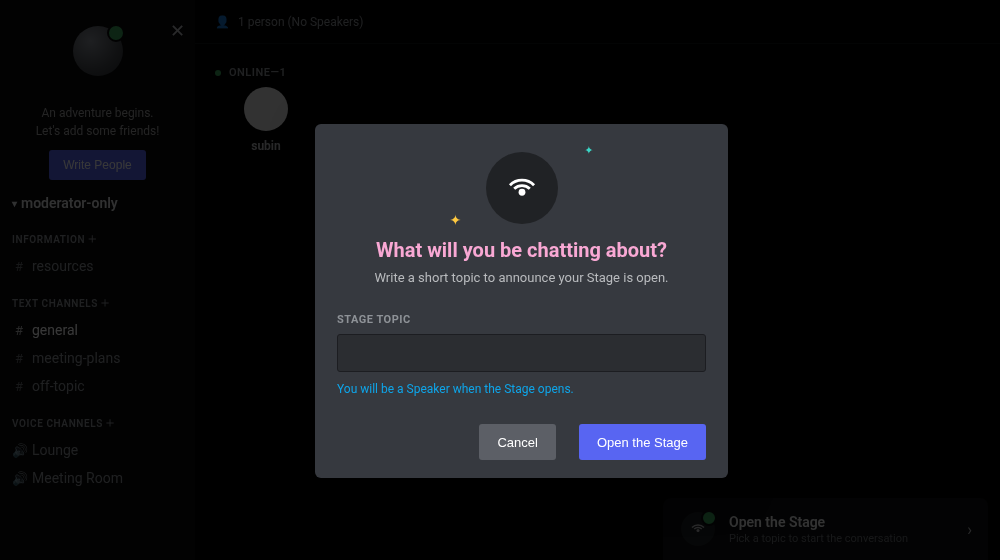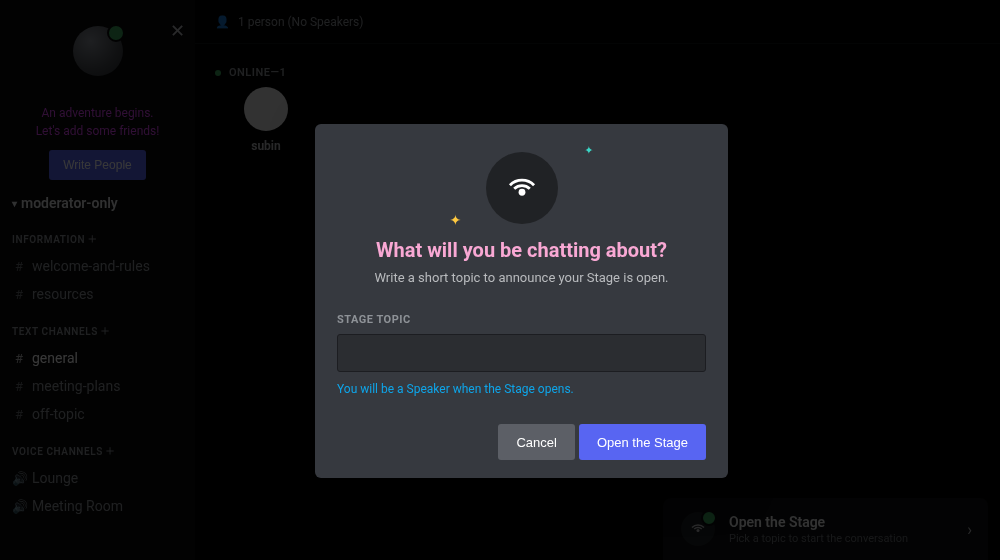--- a/index.html
+++ b/index.html
@@ -4,21 +4,21 @@
 <style>
   * { box-sizing: border-box; margin: 0; padding: 0; }
   html, body { width: 1000px; height: 560px; overflow: hidden; font-family: -apple-system, BlinkMacSystemFont, "Segoe UI", Roboto, Helvetica, Arial, sans-serif; background:#000; color:#dcddde; }
   .app { position:relative; width:1000px; height:560px; background:#030303; }
   .overlay { position:absolute; inset:0; background:rgba(0,0,0,0.78); z-index:5; }
   .sidebar { position:absolute; left:0; top:0; width:195px; height:560px; background:#0a0a0b; padding:8px 0; z-index:1; }
   .close-icon { position:absolute; left:170px; top:20px; color:#b9bbbe; font-size:18px; font-weight:300; z-index:2; }
   .adventure { text-align:center; padding:18px 14px 10px; }
   .adventure-avatar { width:50px; height:50px; border-radius:50%; background:radial-gradient(circle at 35% 30%, #8a8f98 0%, #4a4d52 60%, #2a2c30 100%); margin:0 auto 6px; position:relative; }
   .adventure-avatar::after{ content:""; position:absolute; right:-2px; top:-2px; width:14px; height:14px; border-radius:50%; background:#3ba55d; border:2px solid #0a0a0b; }
-  .adventure-title { font-size:12px; color:#d946ef; line-height:1.5;margin-top:28px; }
+  .adventure-title { font-size:12px; color:#a3a3a3; line-height:1.5;margin-top:28px; }
   .invite-btn { display:block; margin:10px auto 0; background:#5865f2; color:#fff; font-size:12px; font-weight:500; padding:8px 14px; border-radius:3px; border:none; }
   .channel-head { display:flex; align-items:center; padding:0 12px; height:26px; color:#dcddde; font-size:14px; font-weight:600; }
   .chevron { margin-right:4px; font-size:10px; }
   .section-header { display:flex; align-items:center; justify-content:flex-start; padding:14px 12px 4px; color:#8e9297; font-size:10px; letter-spacing:0.6px; font-weight:600; text-transform:uppercase; }
   .plus { color:#8e9297; font-size:14px; font-weight:300; }
   .channel-item { display:flex; align-items:center; padding:4px 12px; height:28px; color:#8e9297; font-size:14px; }
   .channel-item.active { color:#fff; }
   .ch-prefix { margin-right:6px; opacity:0.7; font-size:13px; width:14px; text-align:center; }
   .main { position:absolute; left:195px; top:0; right:0; height:560px; z-index:1; }
   .stage-head { height:44px; display:flex; align-items:center; padding:0 20px; color:#8e9297; font-size:12px; border-bottom:1px solid #111214; }
@@ -41,21 +41,21 @@
   .modal-icon { width:72px; height:72px; border-radius:50%; background:#202225; display:flex; align-items:center; justify-content:center; }
   .modal-icon svg { width:34px; height:34px; }
   .sparkle { position:absolute; font-size:14px; }
   .sparkle.yellow { color:#ffc940; left:-36px; bottom:-4px; }
   .sparkle.teal { color:#3bd6c6; right:-36px; top:-8px; font-size:11px; }
   .modal h2 { text-align:center; font-size:20px; font-weight:700; color:#f9a8d4; margin-bottom:8px; }
   .modal-sub { text-align:center; font-size:13px; color:#b9bbbe; margin-bottom:28px; }
   .field-label { font-size:11px; font-weight:700; letter-spacing:0.5px; color:#8e9297; margin-bottom:8px; }
   .field-input { width:100%; height:38px; background:#2b2d31; border:1px solid #1c1d21; border-radius:3px; padding:0 10px; color:#dcddde; font-size:14px; outline:none; }
   .field-hint { font-size:12px; color:#0ea5e9; margin-top:10px; margin-bottom:28px; }
-  .modal-actions { display:flex; justify-content:flex-end; gap:4px; margin-top:6px;}
+  .modal-actions { display:flex; justify-content:flex-end; gap:23px; margin-top:6px;}
   .btn { height:36px; padding:0 18px; border:none; border-radius:3px; font-size:13px; font-weight:500; cursor:pointer; }
   .btn-cancel { background:#5c5f66; color:#fff; }
   .btn-primary { background:#5865f2; color:#fff; }
 </style>
 </head>
 <body>
 <div class="app">
 
   <aside class="sidebar">
     <span class="close-icon">✕</span>
@@ -70,24 +70,20 @@
 
     <div class="channel-head">
       <span class="chevron">▾</span>
       <span>moderator-only</span>
     </div>
 
     <div class="section-header">
       <span>INFORMATION</span>
       <span class="plus">＋</span>
     </div>
-    <div class="channel-item">
-        <span class="ch-prefix">#</span>
-        <span>welcome-and-rules</span>
-      </div>
     <div class="channel-item">
         <span class="ch-prefix">#</span>
         <span>resources</span>
       </div>
 
     <div class="section-header">
       <span>TEXT CHANNELS</span>
       <span class="plus">＋</span>
     </div>
     <div class="channel-item active">

